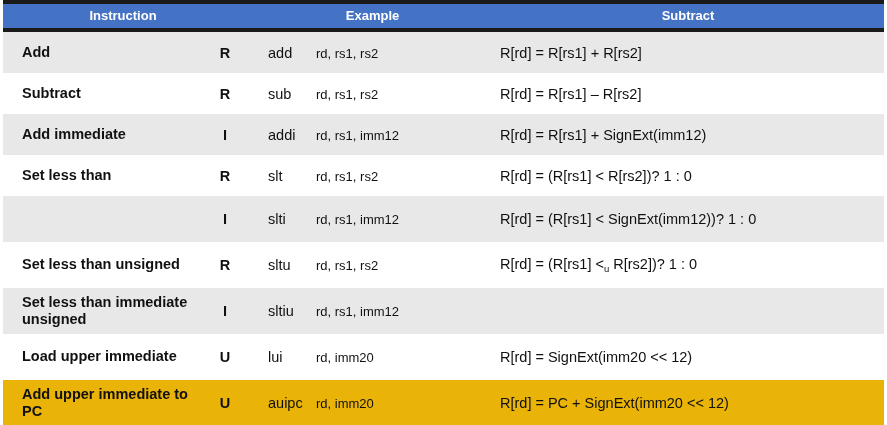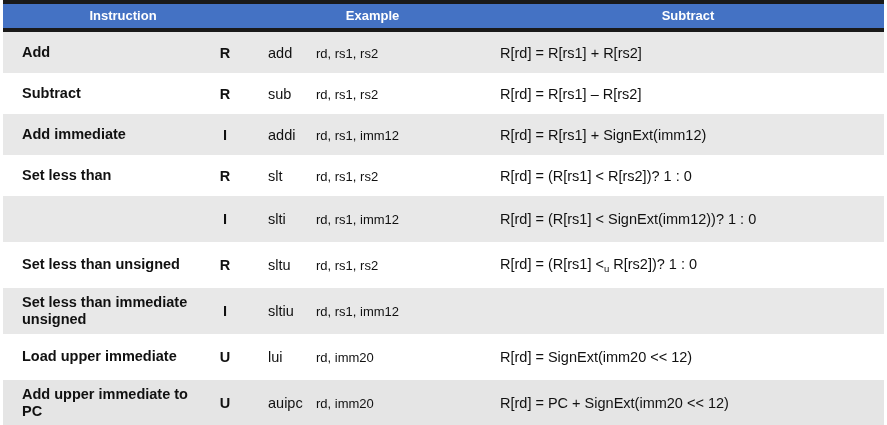--- a/index.html
+++ b/index.html
@@ -175,21 +175,21 @@
           <div class="cell c-mnem">sltiu</div>
           <div class="cell c-ops">rd, rs1, imm12</div>
         </div>
         <div class="row h2" style="background: rgb(255, 255, 255);">
           <div class="cell c-instr">Load upper immediate</div>
           <div class="cell c-type">U</div>
           <div class="cell c-mnem">lui</div>
           <div class="cell c-ops">rd, imm20</div>
           <div class="cell c-mean">R[rd] = SignExt(imm20 &lt;&lt; 12)</div>
         </div>
-        <div class="row h2 alt" style="background: #e5e5e5; text-decoration: underline;">
+        <div class="row h2 alt" style="background: #eab308; text-decoration: underline;">
           <div class="cell c-instr">Add upper immediate to PC</div>
           <div class="cell c-type">U</div>
           <div class="cell c-mnem">auipc</div>
           <div class="cell c-ops">rd, imm20</div>
           <div class="cell c-mean">R[rd] = PC + SignExt(imm20 &lt;&lt; 12)</div>
         </div>
       </div>
 
     <div class="spacer" id="bottom-spacer" style="height: 0px; background: rgb(232, 232, 232);"></div>
 

